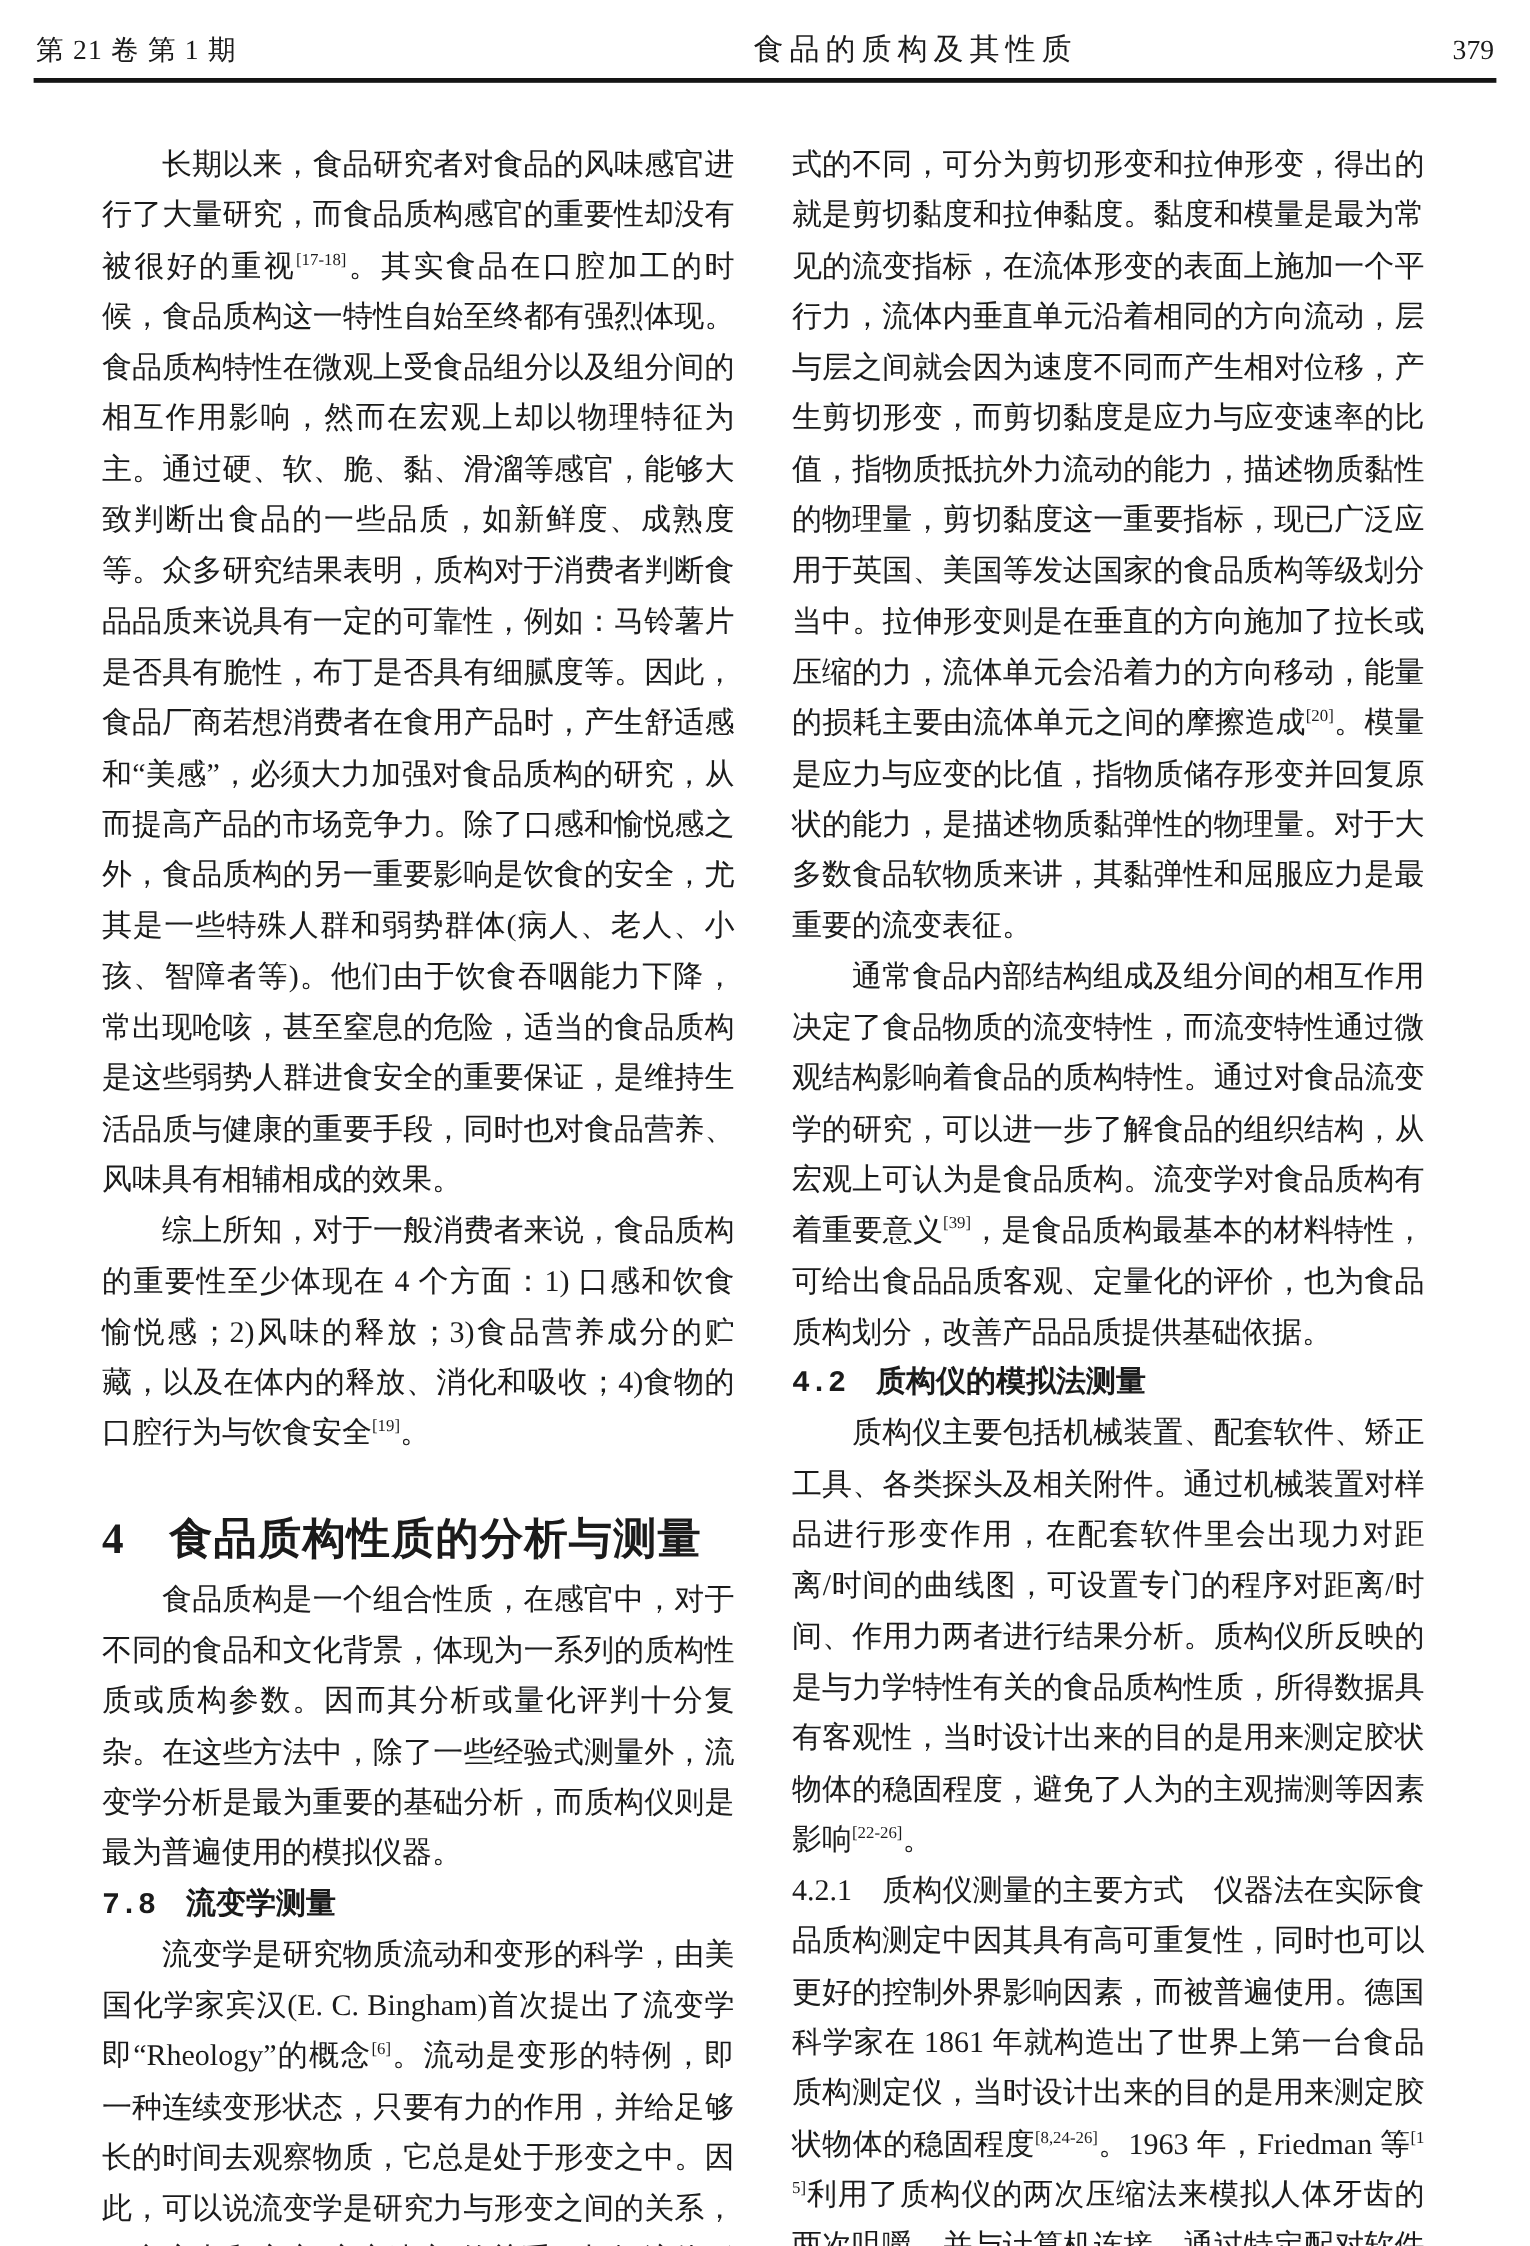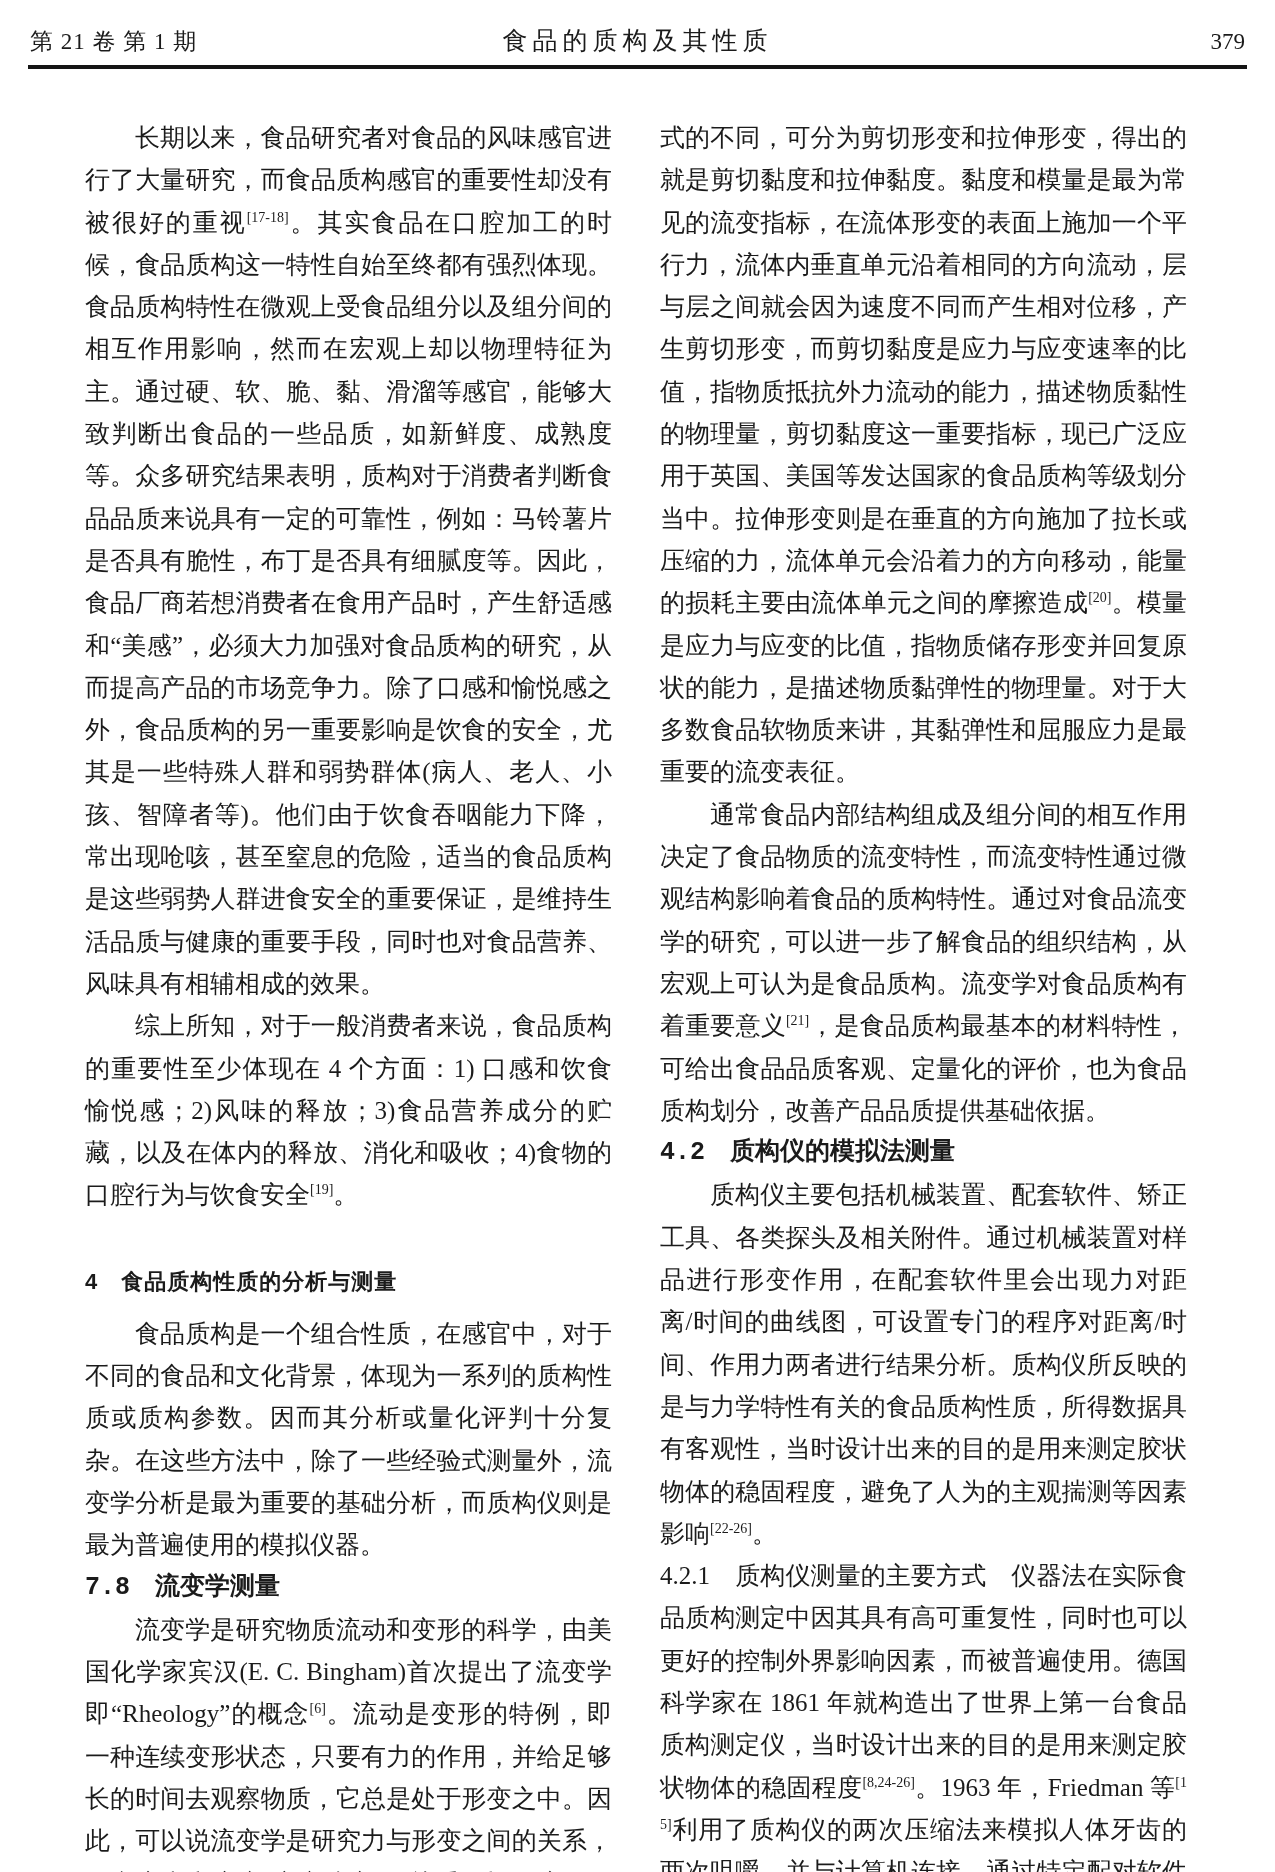--- a/index.html
+++ b/index.html
@@ -6,37 +6,37 @@
   .page {
     width:1275px; height:1872px; background:#ffffff; color:#1b1b1b;
     font-family:"Liberation Serif", serif;
     margin:0 auto; position:relative; overflow:hidden; box-sizing:border-box;
   }
   .header {
     display:flex; align-items:baseline;
     padding:24px 30px 4px 30px; font-size:23px;
   }
   .header .h-left  { flex:1; text-align:left; letter-spacing:1px; }
-  .header .h-center{ flex:1.5; text-align:center; font-size:25px; letter-spacing:5px; }
+  .header .h-center{ flex:1.5; text-align:right; font-size:25px; letter-spacing:5px; }
   .header .h-right { flex:1; text-align:right; }
   .rule { margin:4px 28px 0 28px; border-bottom:4px solid #151515; }
   .content {
     display:flex; gap:48px; padding:48px 85px 0 85px; box-sizing:border-box;
   }
   .col { width:527px; flex:0 0 527px; }
   p.para {
     margin:0; font-size:25px; line-height:42.3px;
     text-align:justify; text-justify:inter-ideograph;
     word-break:break-all; overflow-wrap:anywhere;
   }
   p.indent { text-indent:2em; }
   sup.cite { font-size:14px; line-height:0; vertical-align:super; letter-spacing:0; }
   .sec-heading {
-    font-family:Liberation Sans, sans-serif; font-weight:bold;
-    font-size:22px; line-height:46px; margin:42px 0 8px 0; letter-spacing:1px;
+    font-family:Liberation Serif, serif; font-weight:bold;
+    font-size:36px; line-height:46px; margin:42px 0 8px 0; letter-spacing:1px;
   }
   .sub-heading {
     font-family:Liberation Mono, monospace; font-weight:bold;
     font-size:25px; line-height:42.3px; margin:0;
   }
 </style>
 </head>
 <body>
 
 <div class="page">
@@ -50,19 +50,19 @@
     <div class="col" id="col-left">
         <p class="para indent"><span>长期以来，食品研究者对食品的风味感官进行了大量研究，而食品质构感官的重要性却没有被很好的重视</span><sup class="cite">[17-18]</sup><span>。其实食品在口腔加工的时候，食品质构这一特性自始至终都有强烈体现。食品质构特性在微观上受食品组分以及组分间的相互作用影响，然而在宏观上却以物理特征为主。通过硬、软、脆、黏、滑溜等感官，能够大致判断出食品的一些品质，如新鲜度、成熟度等。众多研究结果表明，质构对于消费者判断食品品质来说具有一定的可靠性，例如：马铃薯片是否具有脆性，布丁是否具有细腻度等。因此，食品厂商若想消费者在食用产品时，产生舒适感和“美感”，必须大力加强对食品质构的研究，从而提高产品的市场竞争力。除了口感和愉悦感之外，食品质构的另一重要影响是饮食的安全，尤其是一些特殊人群和弱势群体(病人、老人、小孩、智障者等)。他们由于饮食吞咽能力下降，常出现呛咳，甚至窒息的危险，适当的食品质构是这些弱势人群进食安全的重要保证，是维持生活品质与健康的重要手段，同时也对食品营养、风味具有相辅相成的效果。</span></p>
         <p class="para indent"><span>综上所知，对于一般消费者来说，食品质构的重要性至少体现在 4 个方面：1) 口感和饮食愉悦感；2)风味的释放；3)食品营养成分的贮藏，以及在体内的释放、消化和吸收；4)食物的口腔行为与饮食安全</span><sup class="cite">[19]</sup><span>。</span></p>
         <div class="sec-heading">4　食品质构性质的分析与测量</div>
         <p class="para indent"><span>食品质构是一个组合性质，在感官中，对于不同的食品和文化背景，体现为一系列的质构性质或质构参数。因而其分析或量化评判十分复杂。在这些方法中，除了一些经验式测量外，流变学分析是最为重要的基础分析，而质构仪则是最为普遍使用的模拟仪器。</span></p>
         <div class="sub-heading">7.8　流变学测量</div>
         <p class="para indent"><span>流变学是研究物质流动和变形的科学，由美国化学家宾汉(E. C. Bingham)首次提出了流变学即“Rheology”的概念</span><sup class="cite">[6]</sup><span>。流动是变形的特例，即一种连续变形状态，只要有力的作用，并给足够长的时间去观察物质，它总是处于形变之中。因此，可以说流变学是研究力与形变之间的关系，研究应力和应变(应变速率)的关系。根据流体形变方</span></p>
       </div>
     <div class="col" id="col-right">
         <p class="para"><span>式的不同，可分为剪切形变和拉伸形变，得出的就是剪切黏度和拉伸黏度。黏度和模量是最为常见的流变指标，在流体形变的表面上施加一个平行力，流体内垂直单元沿着相同的方向流动，层与层之间就会因为速度不同而产生相对位移，产生剪切形变，而剪切黏度是应力与应变速率的比值，指物质抵抗外力流动的能力，描述物质黏性的物理量，剪切黏度这一重要指标，现已广泛应用于英国、美国等发达国家的食品质构等级划分当中。拉伸形变则是在垂直的方向施加了拉长或压缩的力，流体单元会沿着力的方向移动，能量的损耗主要由流体单元之间的摩擦造成</span><sup class="cite">[20]</sup><span>。模量是应力与应变的比值，指物质储存形变并回复原状的能力，是描述物质黏弹性的物理量。对于大多数食品软物质来讲，其黏弹性和屈服应力是最重要的流变表征。</span></p>
-        <p class="para indent"><span>通常食品内部结构组成及组分间的相互作用决定了食品物质的流变特性，而流变特性通过微观结构影响着食品的质构特性。通过对食品流变学的研究，可以进一步了解食品的组织结构，从宏观上可认为是食品质构。流变学对食品质构有着重要意义</span><sup class="cite">[21]</sup><span>，是食品质构最基本的材料特性，可给出食品品质客观、定量化的评价，也为食品质构划分，改善产品品质提供基础依据。</span></p>
+        <p class="para indent"><span>通常食品内部结构组成及组分间的相互作用决定了食品物质的流变特性，而流变特性通过微观结构影响着食品的质构特性。通过对食品流变学的研究，可以进一步了解食品的组织结构，从宏观上可认为是食品质构。流变学对食品质构有着重要意义</span><sup class="cite">[39]</sup><span>，是食品质构最基本的材料特性，可给出食品品质客观、定量化的评价，也为食品质构划分，改善产品品质提供基础依据。</span></p>
         <div class="sub-heading">4.2　质构仪的模拟法测量</div>
         <p class="para indent"><span>质构仪主要包括机械装置、配套软件、矫正工具、各类探头及相关附件。通过机械装置对样品进行形变作用，在配套软件里会出现力对距离/时间的曲线图，可设置专门的程序对距离/时间、作用力两者进行结果分析。质构仪所反映的是与力学特性有关的食品质构性质，所得数据具有客观性，当时设计出来的目的是用来测定胶状物体的稳固程度，避免了人为的主观揣测等因素影响</span><sup class="cite">[22-26]</sup><span>。</span></p>
         <p class="para"><span>4.2.1　质构仪测量的主要方式　仪器法在实际食品质构测定中因其具有高可重复性，同时也可以更好的控制外界影响因素，而被普遍使用。德国科学家在 1861 年就构造出了世界上第一台食品质构测定仪，当时设计出来的目的是用来测定胶状物体的稳固程度</span><sup class="cite">[8,24-26]</sup><span>。1963 年，Friedman 等</span><sup class="cite">[15]</sup><span>利用了质构仪的两次压缩法来模拟人体牙齿的两次咀嚼，并与计算机连接，通过特定配对软件界面输出</span></p>
       </div>
   </div>
 </div>
 
 </body></html>

